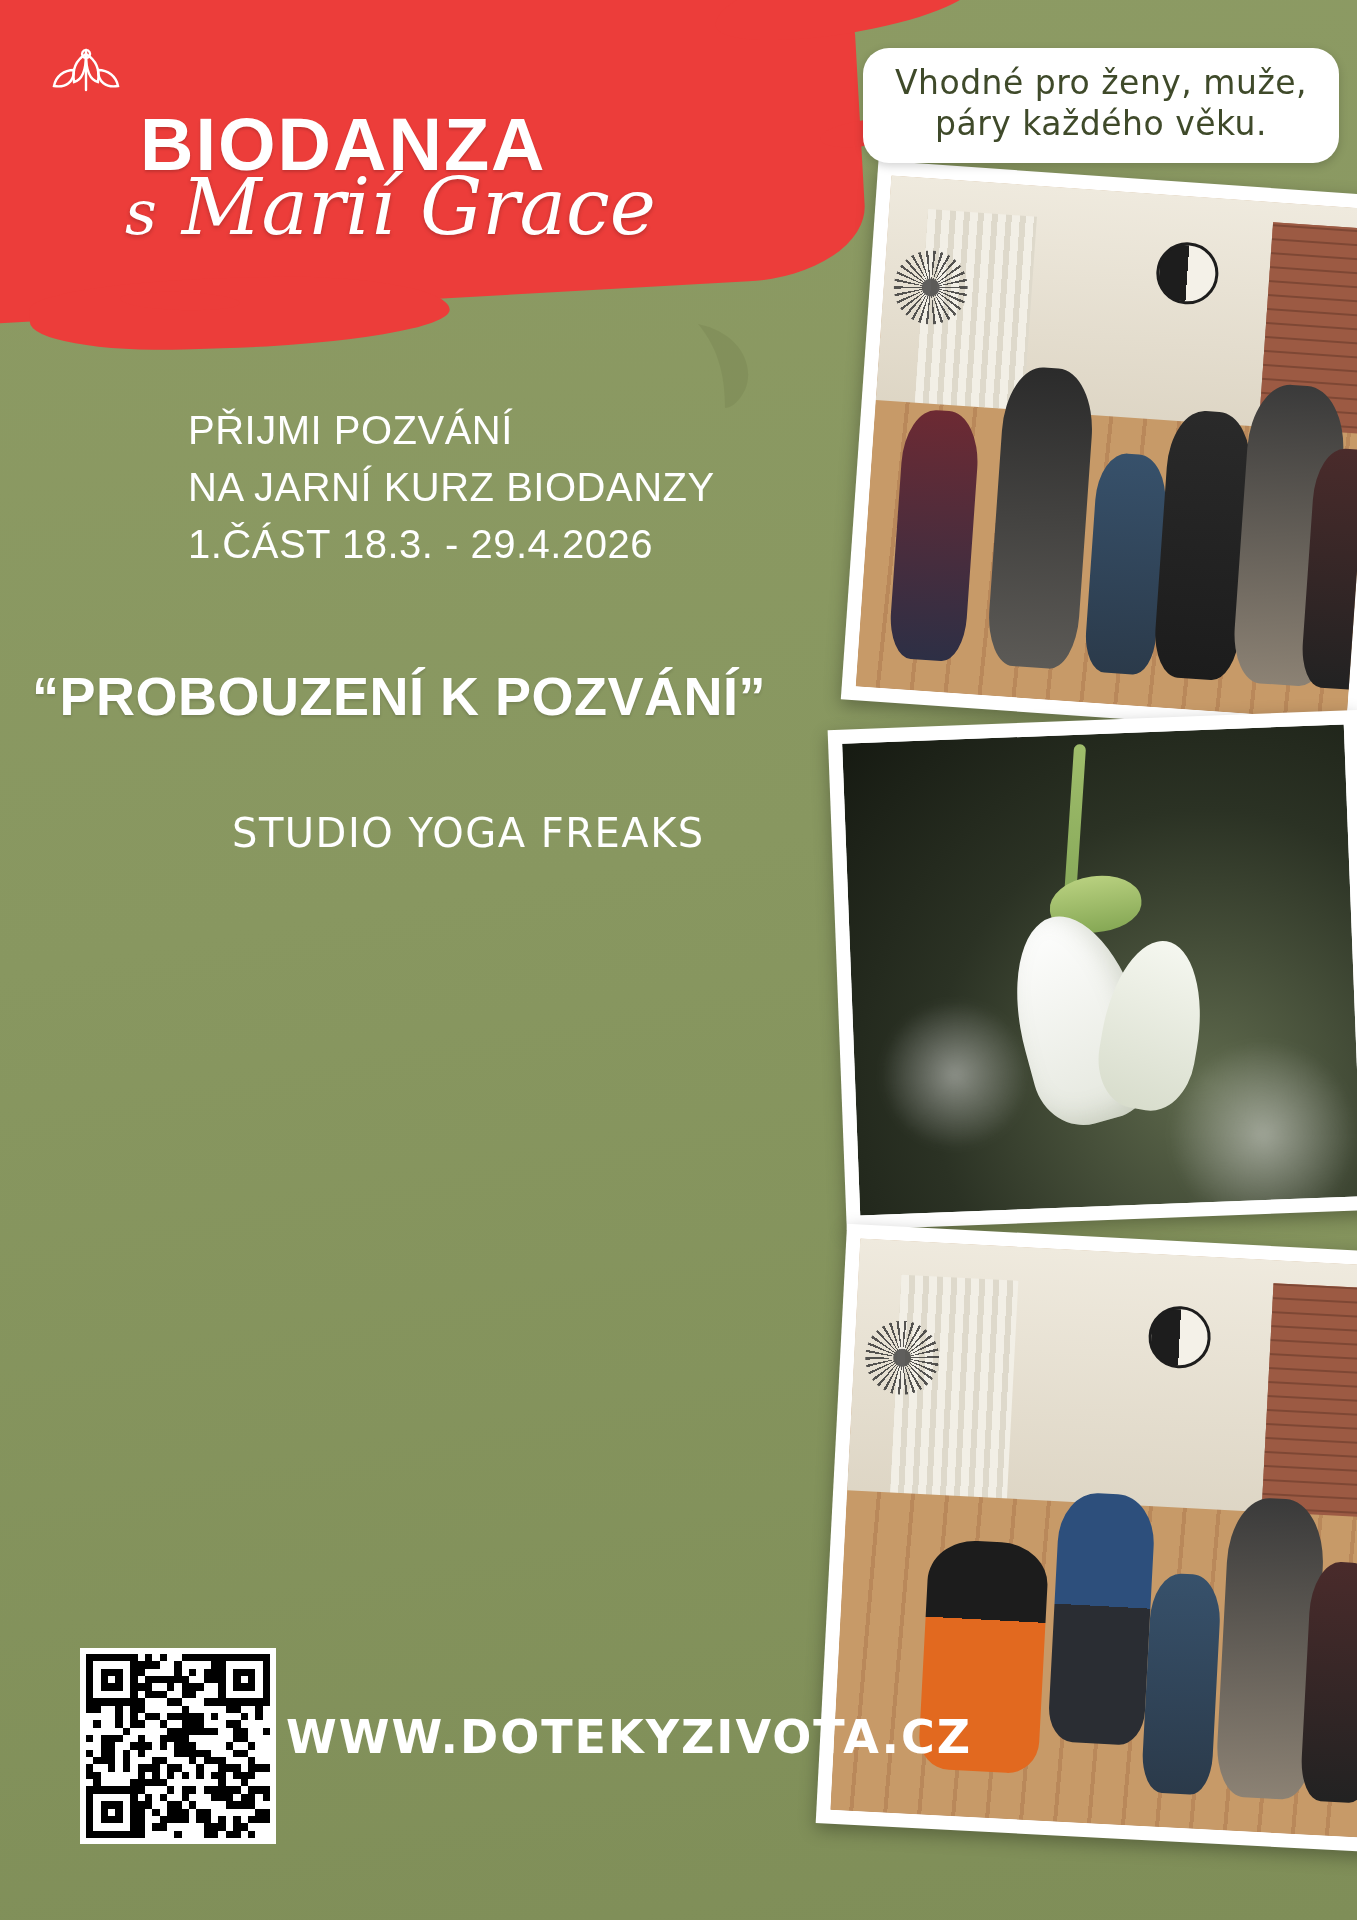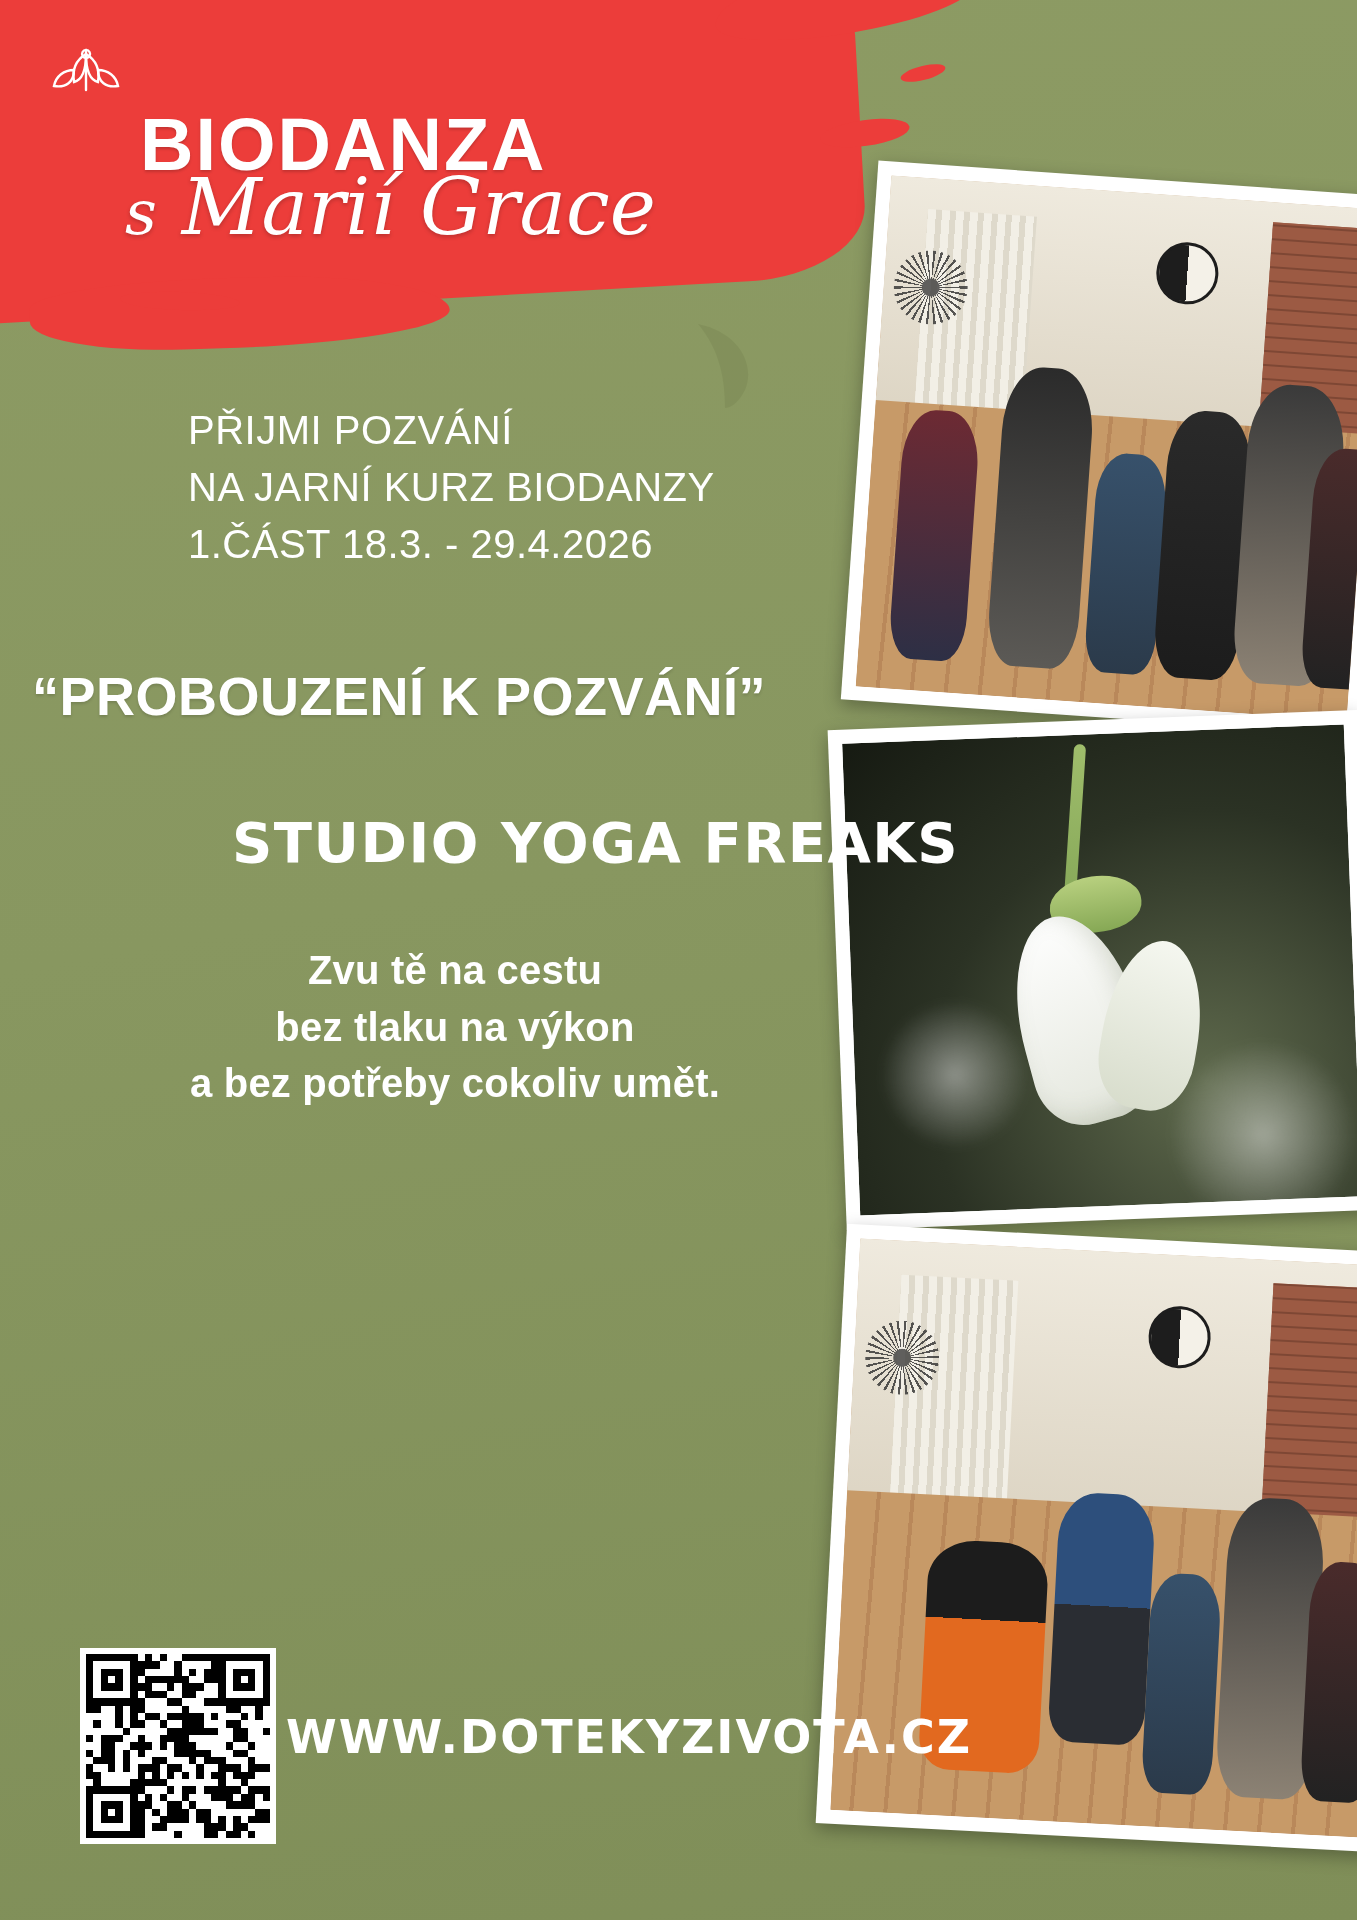--- a/index.html
+++ b/index.html
@@ -147,22 +147,22 @@
     letter-spacing: .5px;
     color: #ffffff;
     text-shadow: 0 2px 3px rgba(0,0,0,.14);
   }
 
   .studio {
     position: absolute;
     left: 232px;
     top: 810px;
     z-index: 5;
-    font-size: 56px;
-    font-weight: bold;
+    font-size: 40px;
+    font-weight: normal;
     letter-spacing: 1.5px;
     font-family: "DejaVu Sans", sans-serif;
     color: #ffffff;
   }
 
   .body-text {
     position: absolute;
     left: 40px;
     top: 885px;
     width: 830px;
@@ -387,37 +387,35 @@
       <path d="M40 14 a4 4 0 1 0 0.1 0"></path>
     </g>
   </svg>
 
   <div class="title-main">BIODANZA</div>
   <div class="title-script">
     <span class="small">s</span>
     <span>Marií Grace</span>
   </div>
 
+  <div class="badge">Vhodné pro ženy, muže, páry každého věku.</div>
 
   <svg class="leaf-deco" viewBox="0 0 70 90">
     <path d="M35 88 C35 60 30 30 8 4 C48 12 66 44 55 70 C48 84 40 88 35 88Z" fill="#6f7c4a"></path>
   </svg>
 
   <div class="invite">PŘIJMI POZVÁNÍ
 NA JARNÍ KURZ BIODANZY
 1.ČÁST 18.3. - 29.4.2026</div>
 
   <div class="headline">“PROBOUZENÍ K POZVÁNÍ”</div>
 
   <div class="studio">STUDIO YOGA FREAKS</div>
 
   <div class="body-text">
-    <div class="block">Zvu tě na cestu
-bez tlaku na výkon
-a bez potřeby cokoliv umět.</div>
   </div>
 
   <div class="qr">
     <div class="grid" id="qr-grid">
         <i></i>
         <i></i>
         <i></i>
         <i></i>
         <i></i>
         <i></i>

